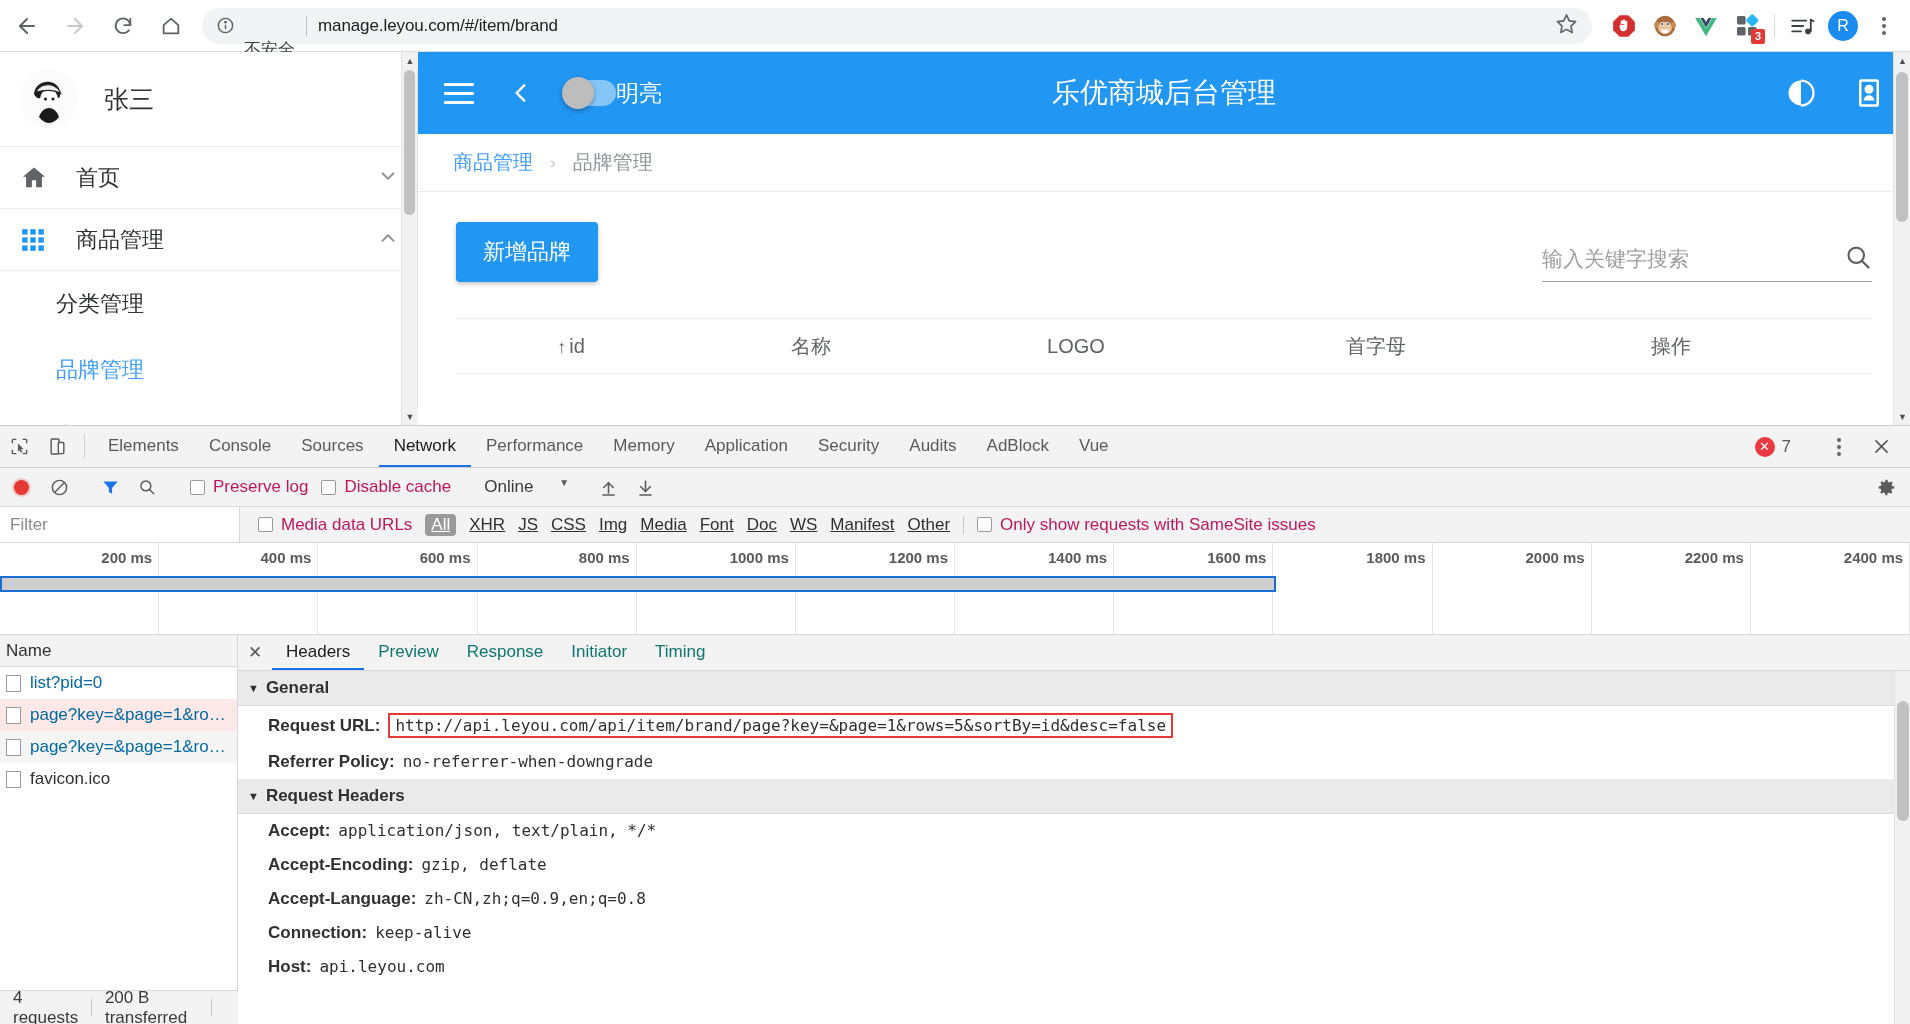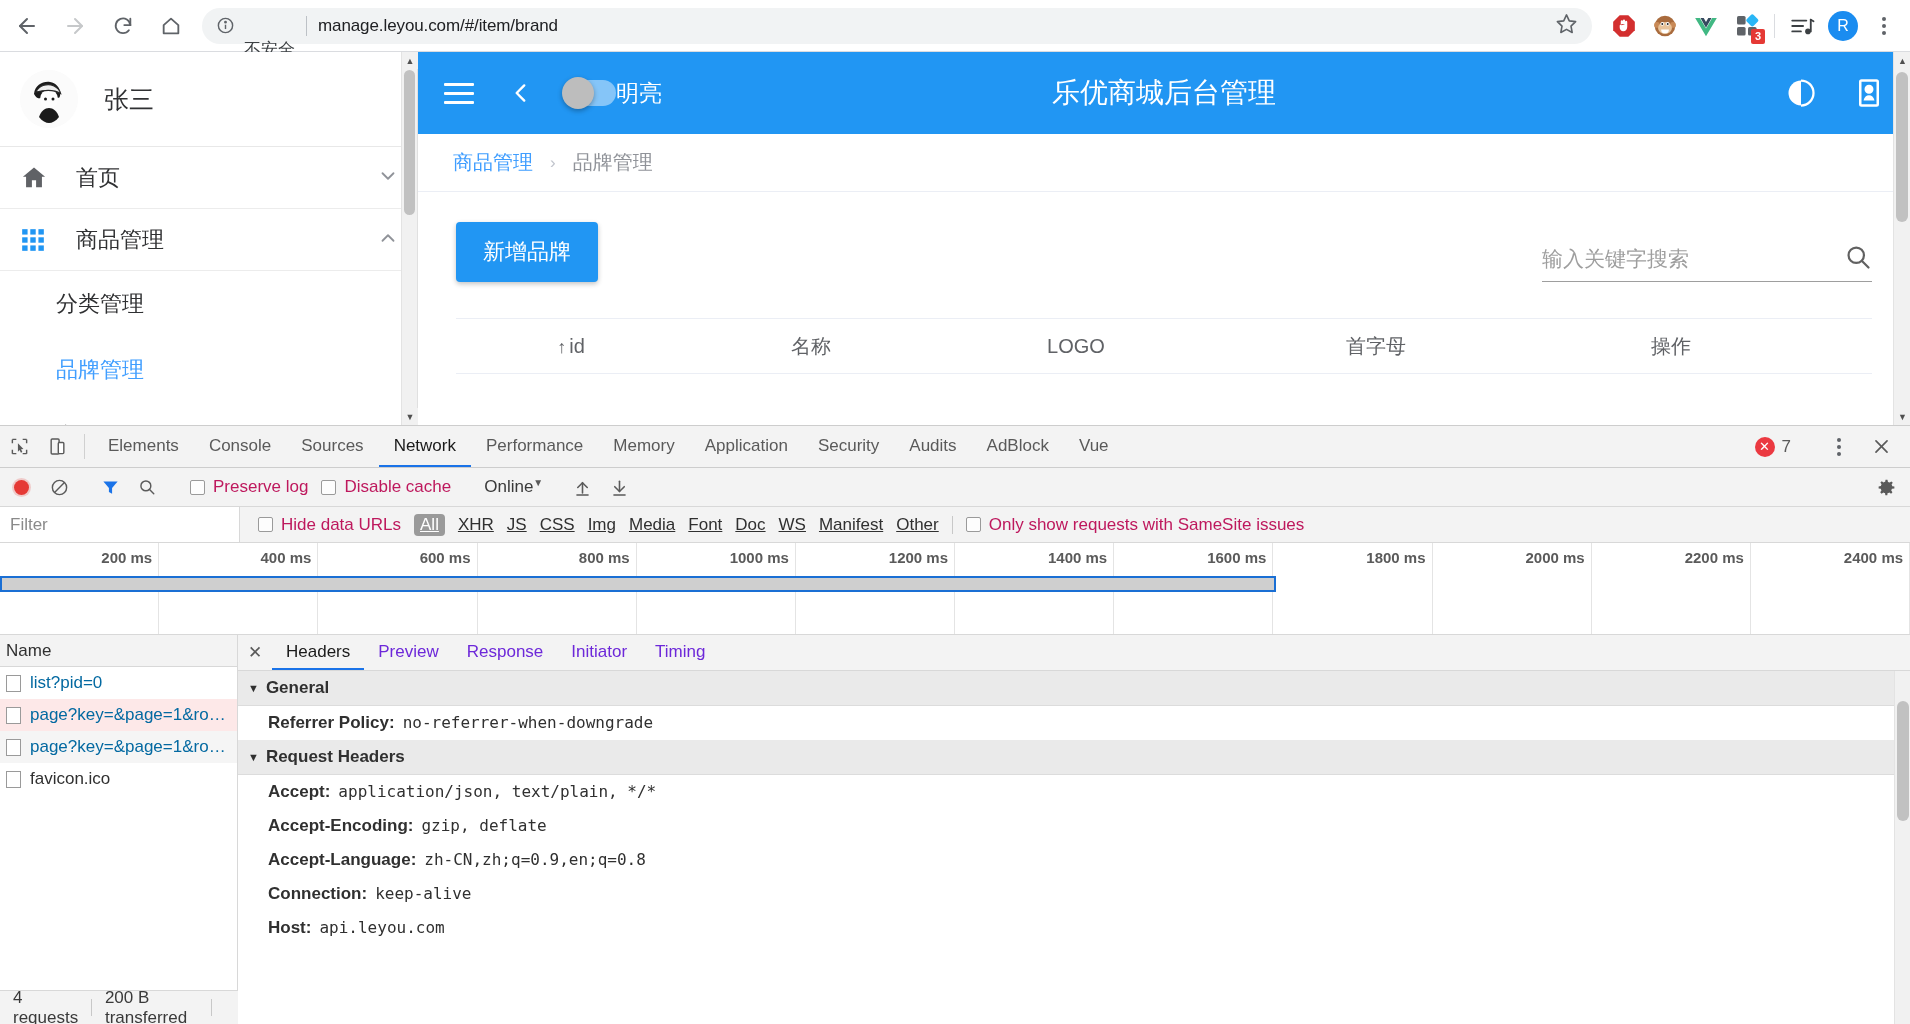--- a/index.html
+++ b/index.html
@@ -216,21 +216,21 @@
     width: 15px; height: 15px; border-radius: 50%; background: #e53935;
     margin: 0 9px 0 6px; cursor: pointer; box-shadow: 0 0 0 2px rgba(229,57,53,.22);
   }
   .tb-ico { width: 32px; display: flex; align-items: center; justify-content: center; color: #5a5a5a; cursor: pointer; }
   .tb-ico.blue { color: #1a73e8; }
   .cbx {
     width: 15px; height: 15px; border: 1px solid #9a9a9a; border-radius: 2px;
     background: #fdfdfd; flex: 0 0 auto;
   }
   .cb-wrap { display: flex; align-items: center; gap: 8px; margin-left: 8px; cursor: pointer; color: #be185d; }
-  .tb-sel { display: flex; align-items: flex-start; margin-left: 10px; color: #3a3a3a; cursor: pointer; }
+  .tb-sel { display: flex; align-items: flex-start; gap: 26px; margin-left: 10px; color: #3a3a3a; cursor: pointer; }
   .caret { font-size: 10px; color: #5a5a5a; }
 
   .dt-filterbar {
     height: 36px; display: flex; align-items: center; background: #f3f3f3;
     border-bottom: 1px solid #d8d8d8; flex: 0 0 auto;
   }
   .filter-input {
     width: 240px; height: 100%; border: none; outline: none; background: #fff;
     border-right: 1px solid #d8d8d8; padding: 0 10px; font-size: 17px;
     color: #303030; font-family: inherit;
@@ -277,21 +277,21 @@
     width: 15px; height: 17px; border: 1px solid #9a9a9a; background: #fff; flex: 0 0 auto;
   }
 
   .detail { flex: 1 1 auto; display: flex; flex-direction: column; min-width: 0; background: #fff; }
   .det-tabs {
     height: 36px; display: flex; align-items: stretch; background: #f3f3f3;
     border-bottom: 1px solid #d8d8d8; flex: 0 0 auto;
   }
   .det-close { width: 34px; display: flex; align-items: center; justify-content: center; color: #5a5a5a; cursor: pointer; }
   .det-tab {
-    padding: 0 14px; display: flex; align-items: center; color: #6d28d9;
+    padding: 0 14px; display: flex; align-items: center; color: #0f766e;
     border-bottom: 2px solid transparent; cursor: pointer;
   }
   .det-tab.active { color: #1a1a1a; border-bottom-color: #1a73e8; }
   .det-scroll { flex: 1 1 auto; overflow: hidden; position: relative; }
   .sec-head {
     background: #eaeaea; padding: 7px 10px; font-weight: bold; color: #303030;
     border-bottom: 1px solid #dcdcdc; display: flex; align-items: center; gap: 7px;
   }
   .tri { font-size: 11px; }
   .kv { padding: 7px 10px 7px 30px; display: flex; align-items: baseline; }
@@ -678,21 +678,21 @@
             <path d="M12 8.3a3.7 3.7 0 1 0 0 7.4 3.7 3.7 0 0 0 0-7.4zm9 4.8v-2.2l-2.4-.4a6.9 6.9 0 0 0-.8-1.9l1.4-2-1.6-1.6-2 1.4a6.9 6.9 0 0 0-1.9-.8L13.1 3h-2.2l-.4 2.4a6.9 6.9 0 0 0-1.9.8l-2-1.4-1.6 1.6 1.4 2a6.9 6.9 0 0 0-.8 1.9L3 10.9v2.2l2.4.4c.2.7.5 1.3.8 1.9l-1.4 2 1.6 1.6 2-1.4c.6.4 1.2.6 1.9.8l.4 2.4h2.2l.4-2.4c.7-.2 1.3-.4 1.9-.8l2 1.4 1.6-1.6-1.4-2c.4-.6.6-1.2.8-1.9z"></path>
           </svg>
       </div>
     </div>
 
     <div class="dt-filterbar">
       <input class="filter-input" value="" placeholder="Filter" style="">
       <div class="ftypes">
         <label class="cb-wrap" style="margin-left:0">
           <span class="cbx"></span>
-          <span>Hide data URLs</span>
+          <span>Media data URLs</span>
         </label>
         <span class="ftype sel">All</span>
         <span class="ftype">XHR</span>
         <span class="ftype">JS</span>
         <span class="ftype">CSS</span>
         <span class="ftype">Img</span>
         <span class="ftype">Media</span>
         <span class="ftype">Font</span>
         <span class="ftype">Doc</span>
         <span class="ftype">WS</span>
@@ -778,20 +778,24 @@
           <div class="det-tab">Initiator</div>
           <div class="det-tab">Timing</div>
         </div>
 
         <div class="det-scroll">
           <div class="sec-head">
             <span class="tri">▼</span>
             <span>General</span>
           </div>
           <div class="kv">
+            <span class="k">Request URL:</span>
+            <span class="v boxed">http://api.leyou.com/api/item/brand/page?key=&amp;page=1&amp;rows=5&amp;sortBy=id&amp;desc=false</span>
+          </div>
+          <div class="kv">
             <span class="k">Referrer Policy:</span>
             <span class="v">no-referrer-when-downgrade</span>
           </div>
 
           <div class="sec-head">
             <span class="tri">▼</span>
             <span>Request Headers</span>
           </div>
           <div class="kv">
             <span class="k">Accept:</span>

